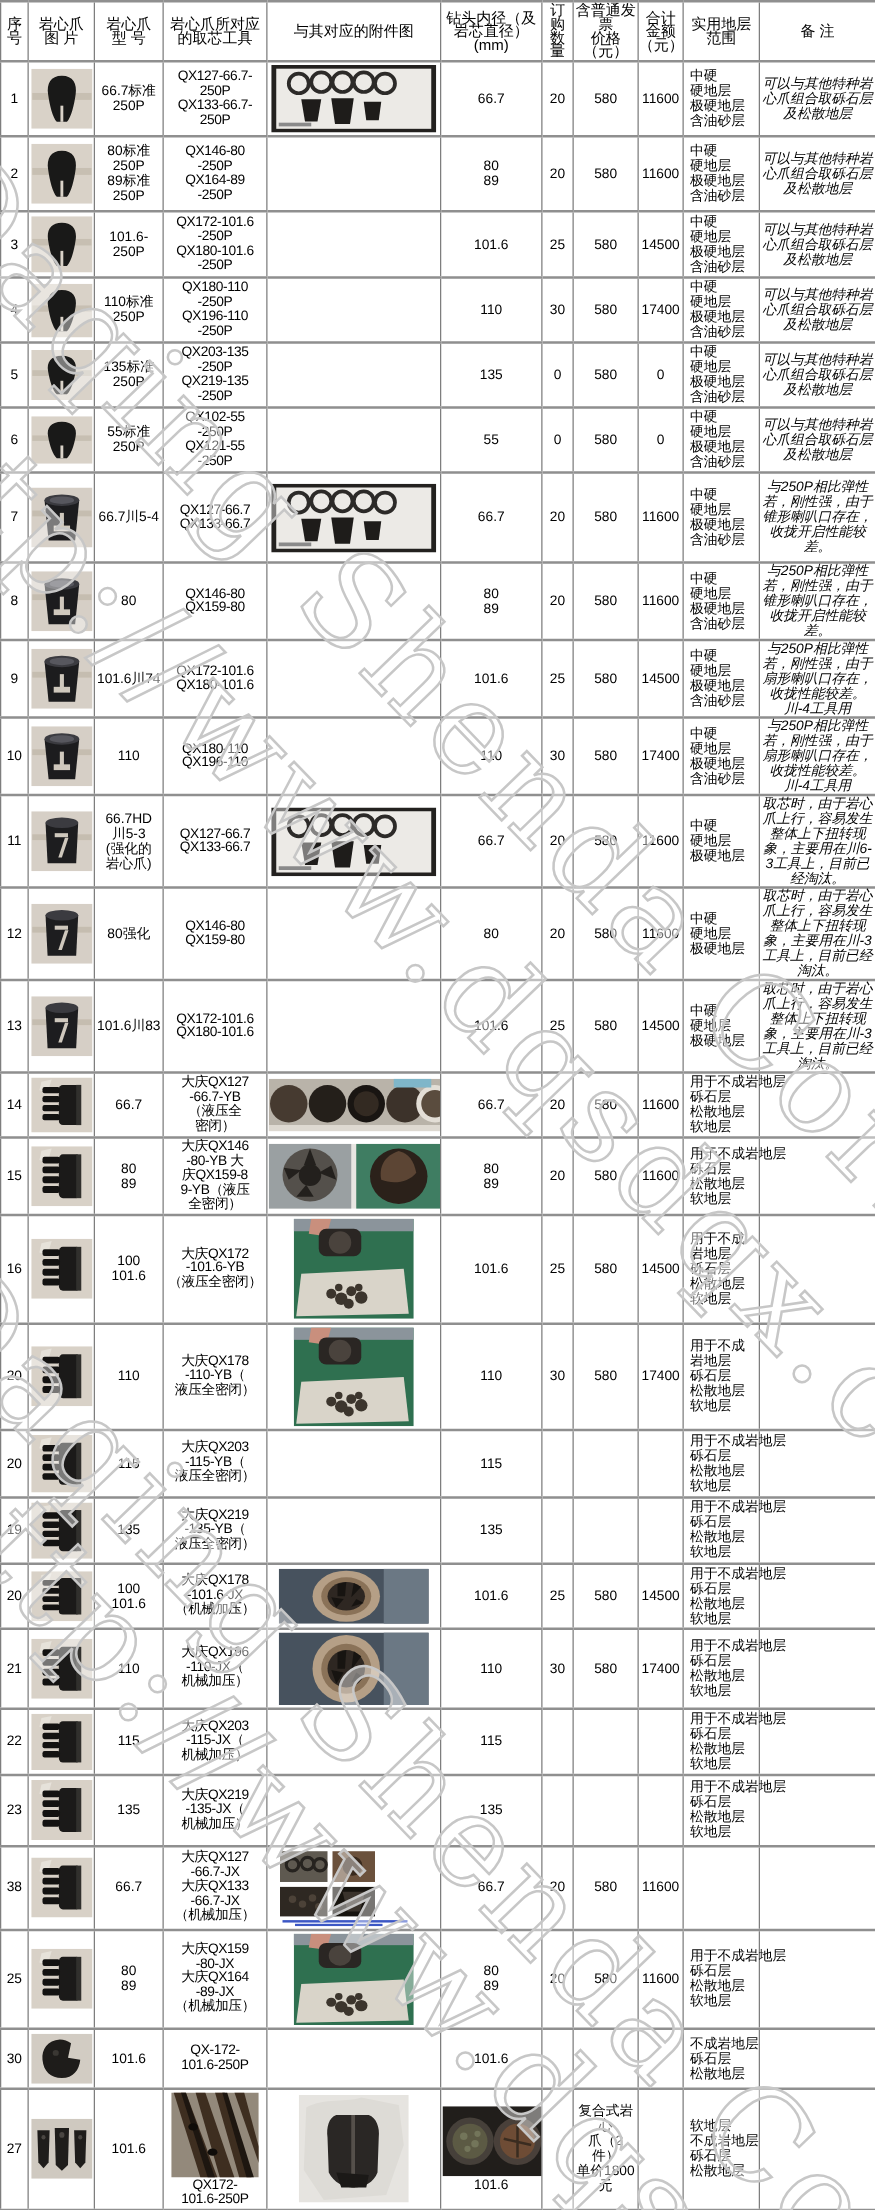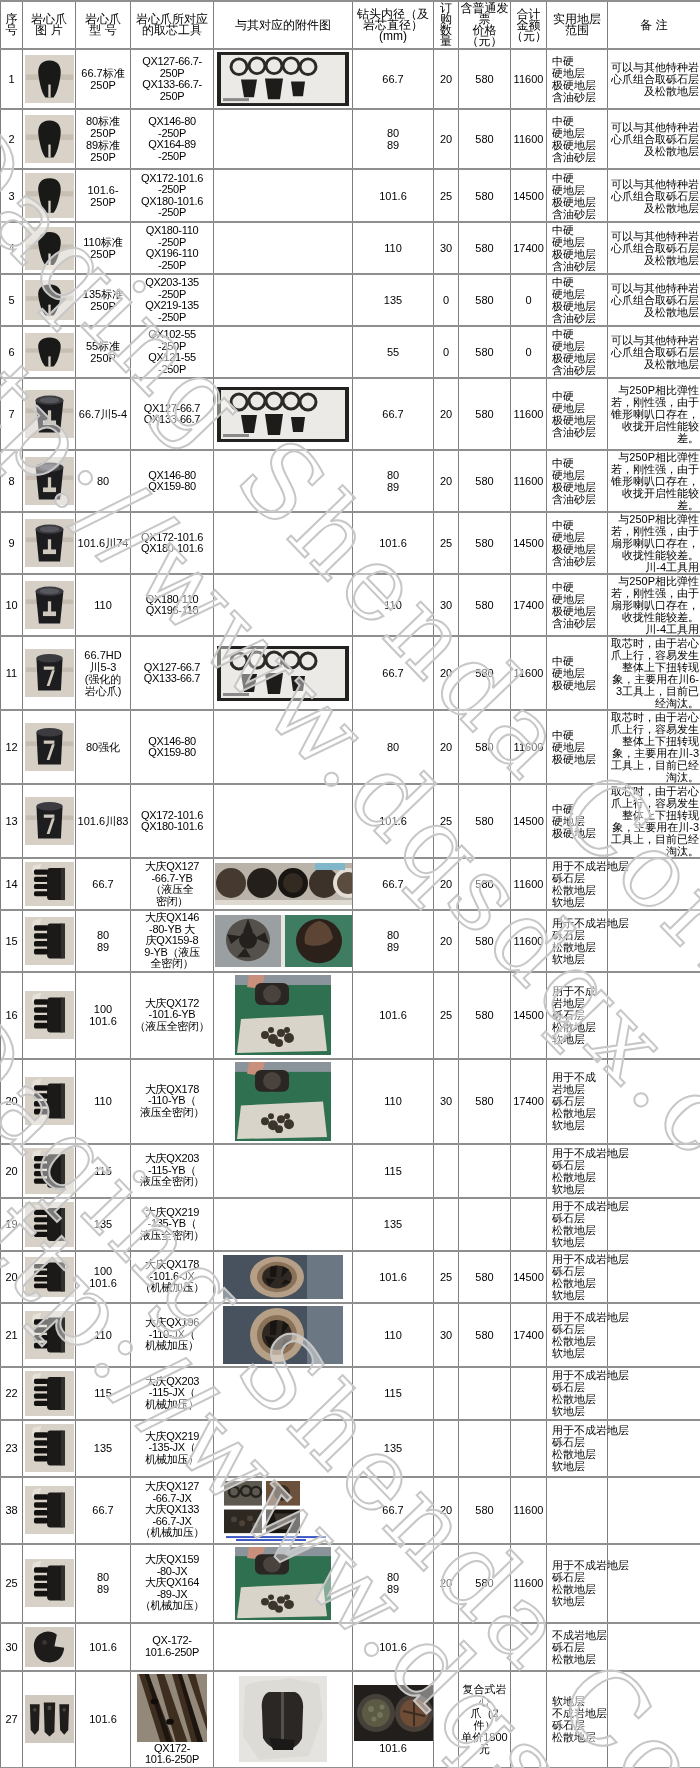--- a/index.html
+++ b/index.html
@@ -8,21 +8,21 @@
         font-family:"Liberation Sans","DejaVu Sans",sans-serif;color:#000;}
   table{width:700px;table-layout:fixed;border-collapse:collapse;}
   th,td{border-left:1px solid #7e7e7e;border-right:1px solid #7e7e7e;
         border-top:2px solid #8f8f8f;border-bottom:2px solid #8f8f8f;
         padding:1px;font-size:11px;line-height:12px;text-align:center;
         vertical-align:middle;white-space:pre-line;font-weight:normal;overflow:hidden;}
   th{font-size:12px;line-height:11px;padding:0;}
   td.c-tool{line-height:11.5px;letter-spacing:-0.3px;}
   td.c-model{line-height:12px;margin-left:40px;}
   td.c-stratum{white-space:pre;text-align:left;padding-left:5px;line-height:12px;overflow:visible;}
-  td.c-remark{text-align:right;line-height:12px;padding:0 1px;overflow:visible;}
+  td.c-remark{text-align:center;line-height:12px;padding:0 1px;overflow:visible;font-style:italic;}
   td.c-price{line-height:12px;margin-top:12px;}
   .ph{margin:0 auto;}
   .aph{margin:1px auto;}
   .ph svg,.aph svg{display:block;width:100%;height:100%;}
   
   #wm{position:absolute;left:0;top:0;width:700px;height:1772px;pointer-events:none;z-index:5;}
   .wm-line{position:absolute;white-space:nowrap;font-family:"DejaVu Serif","Liberation Serif",serif;
            font-size:102px;letter-spacing:6px;transform:rotate(46deg);transform-origin:0 0;
            color:rgba(255,255,255,0.42);-webkit-text-stroke:2px #c7c7c7;}
 </style>

